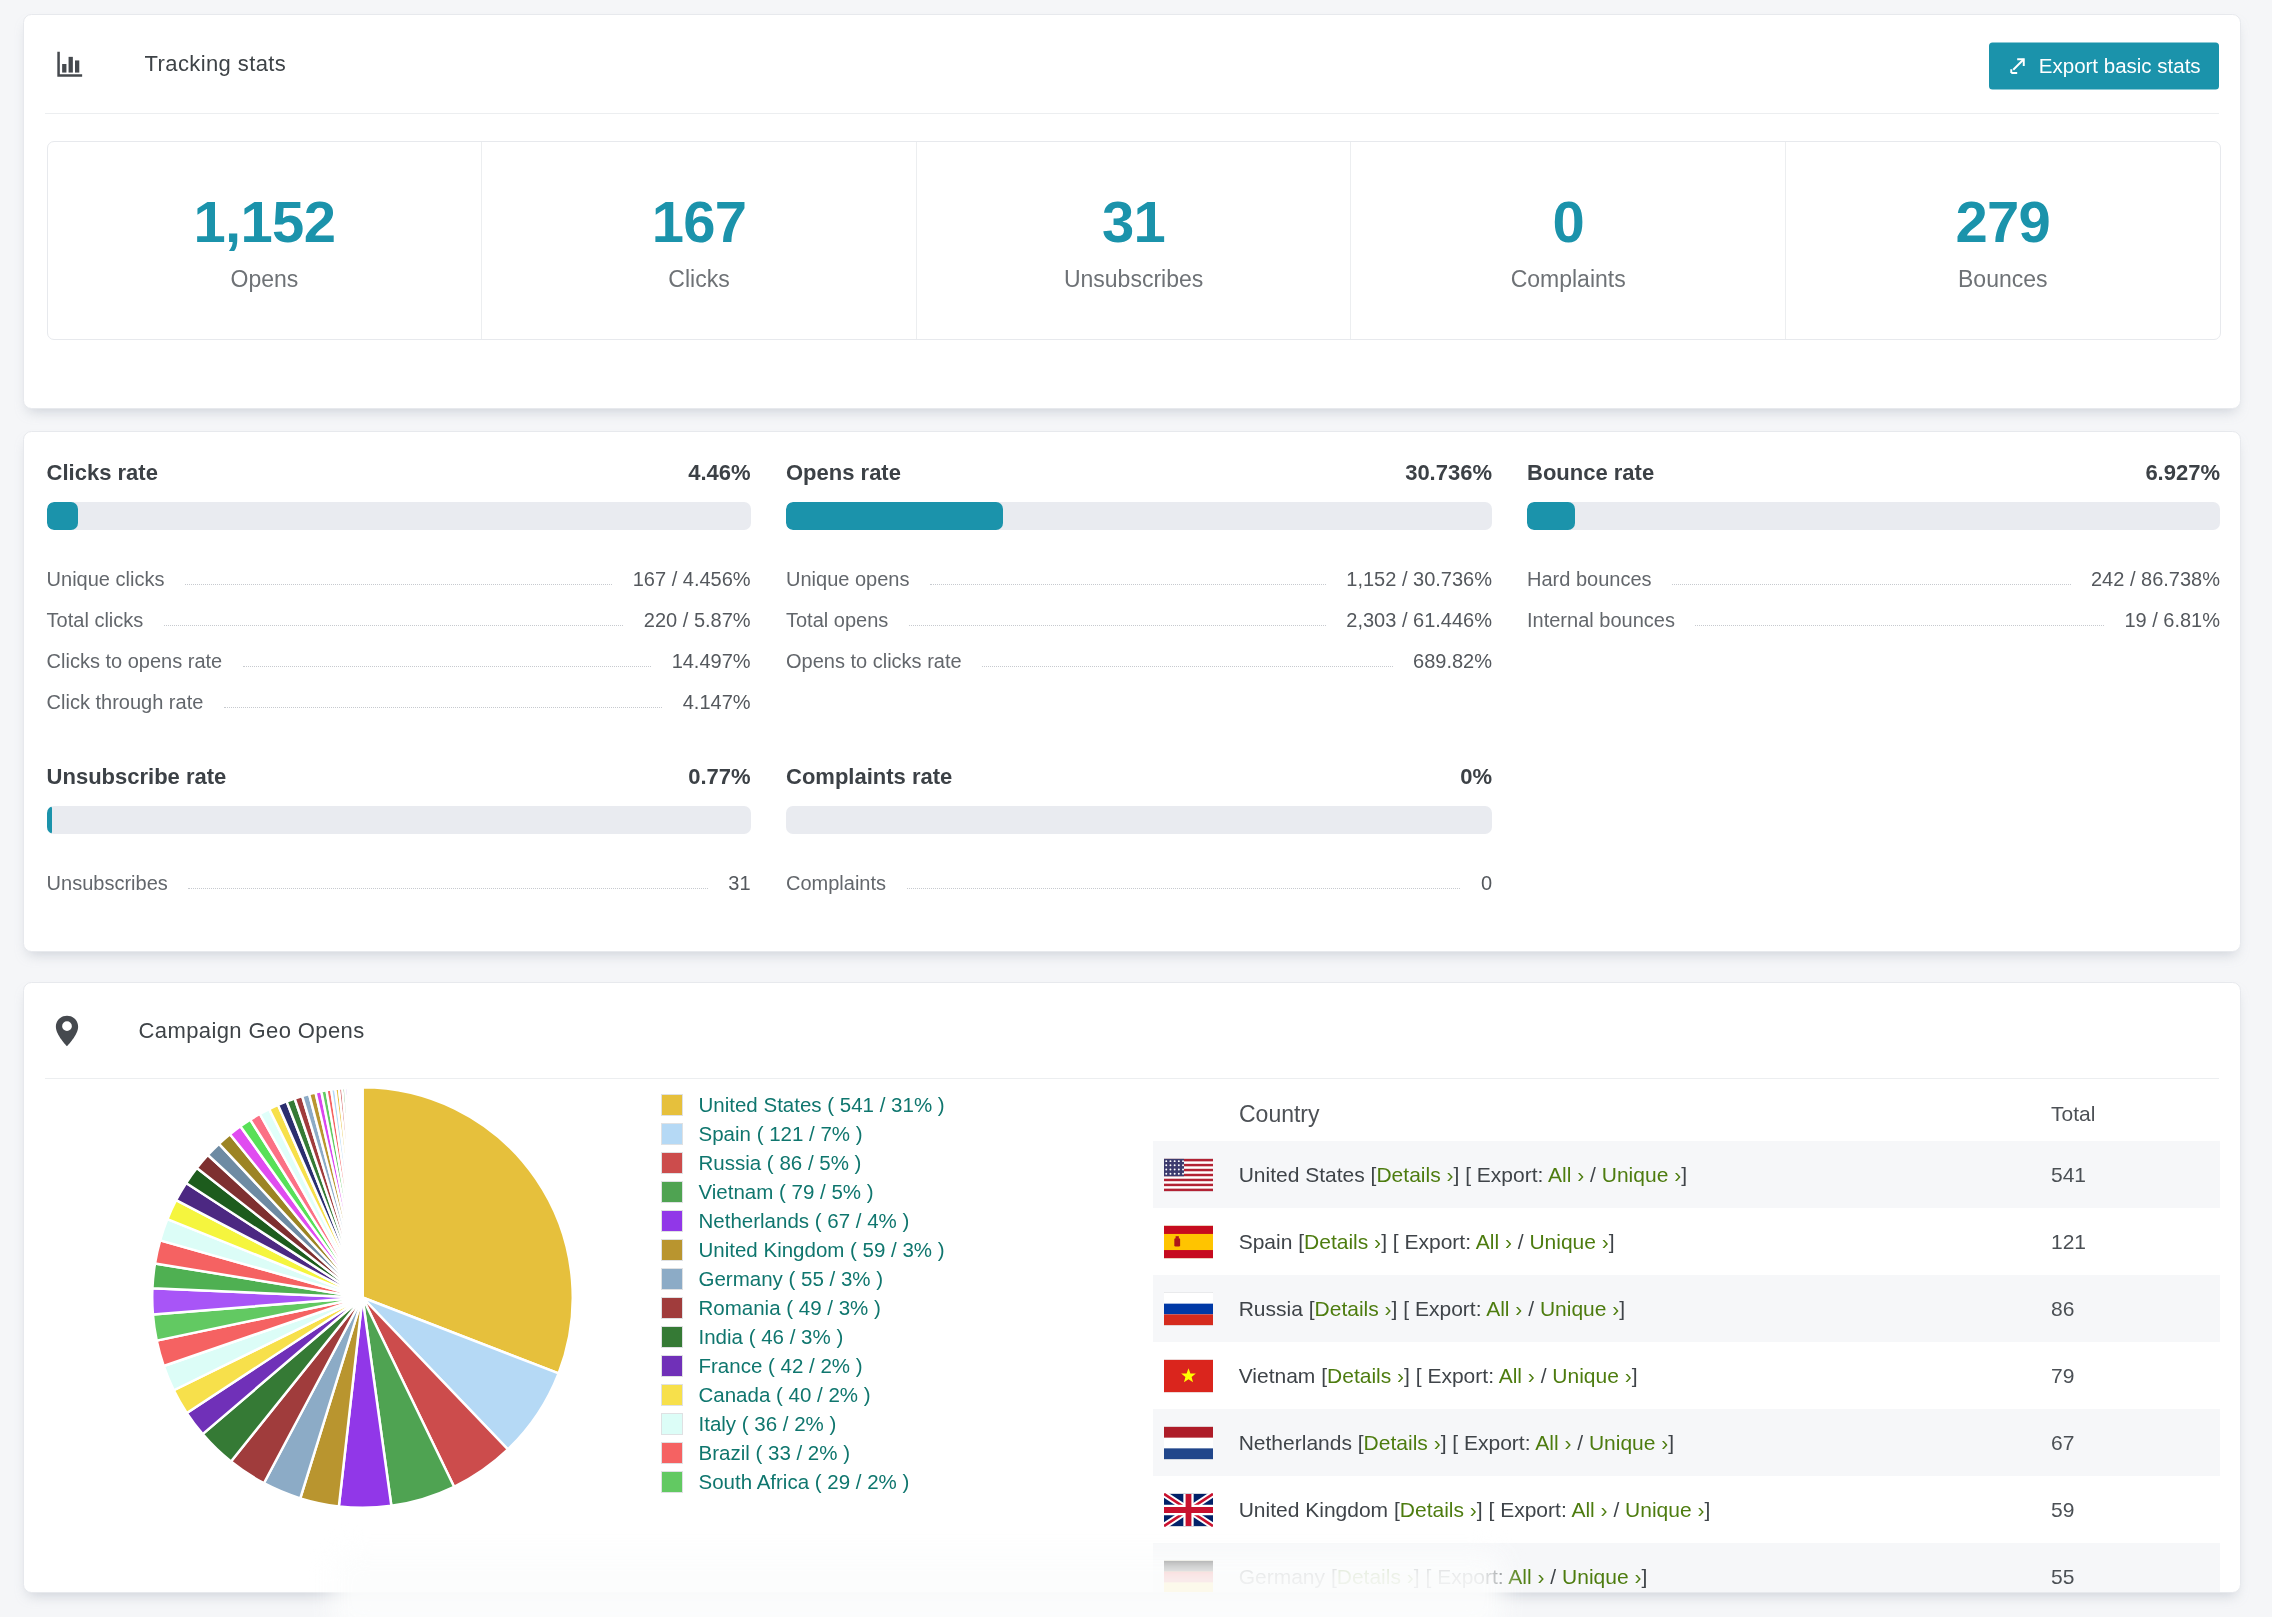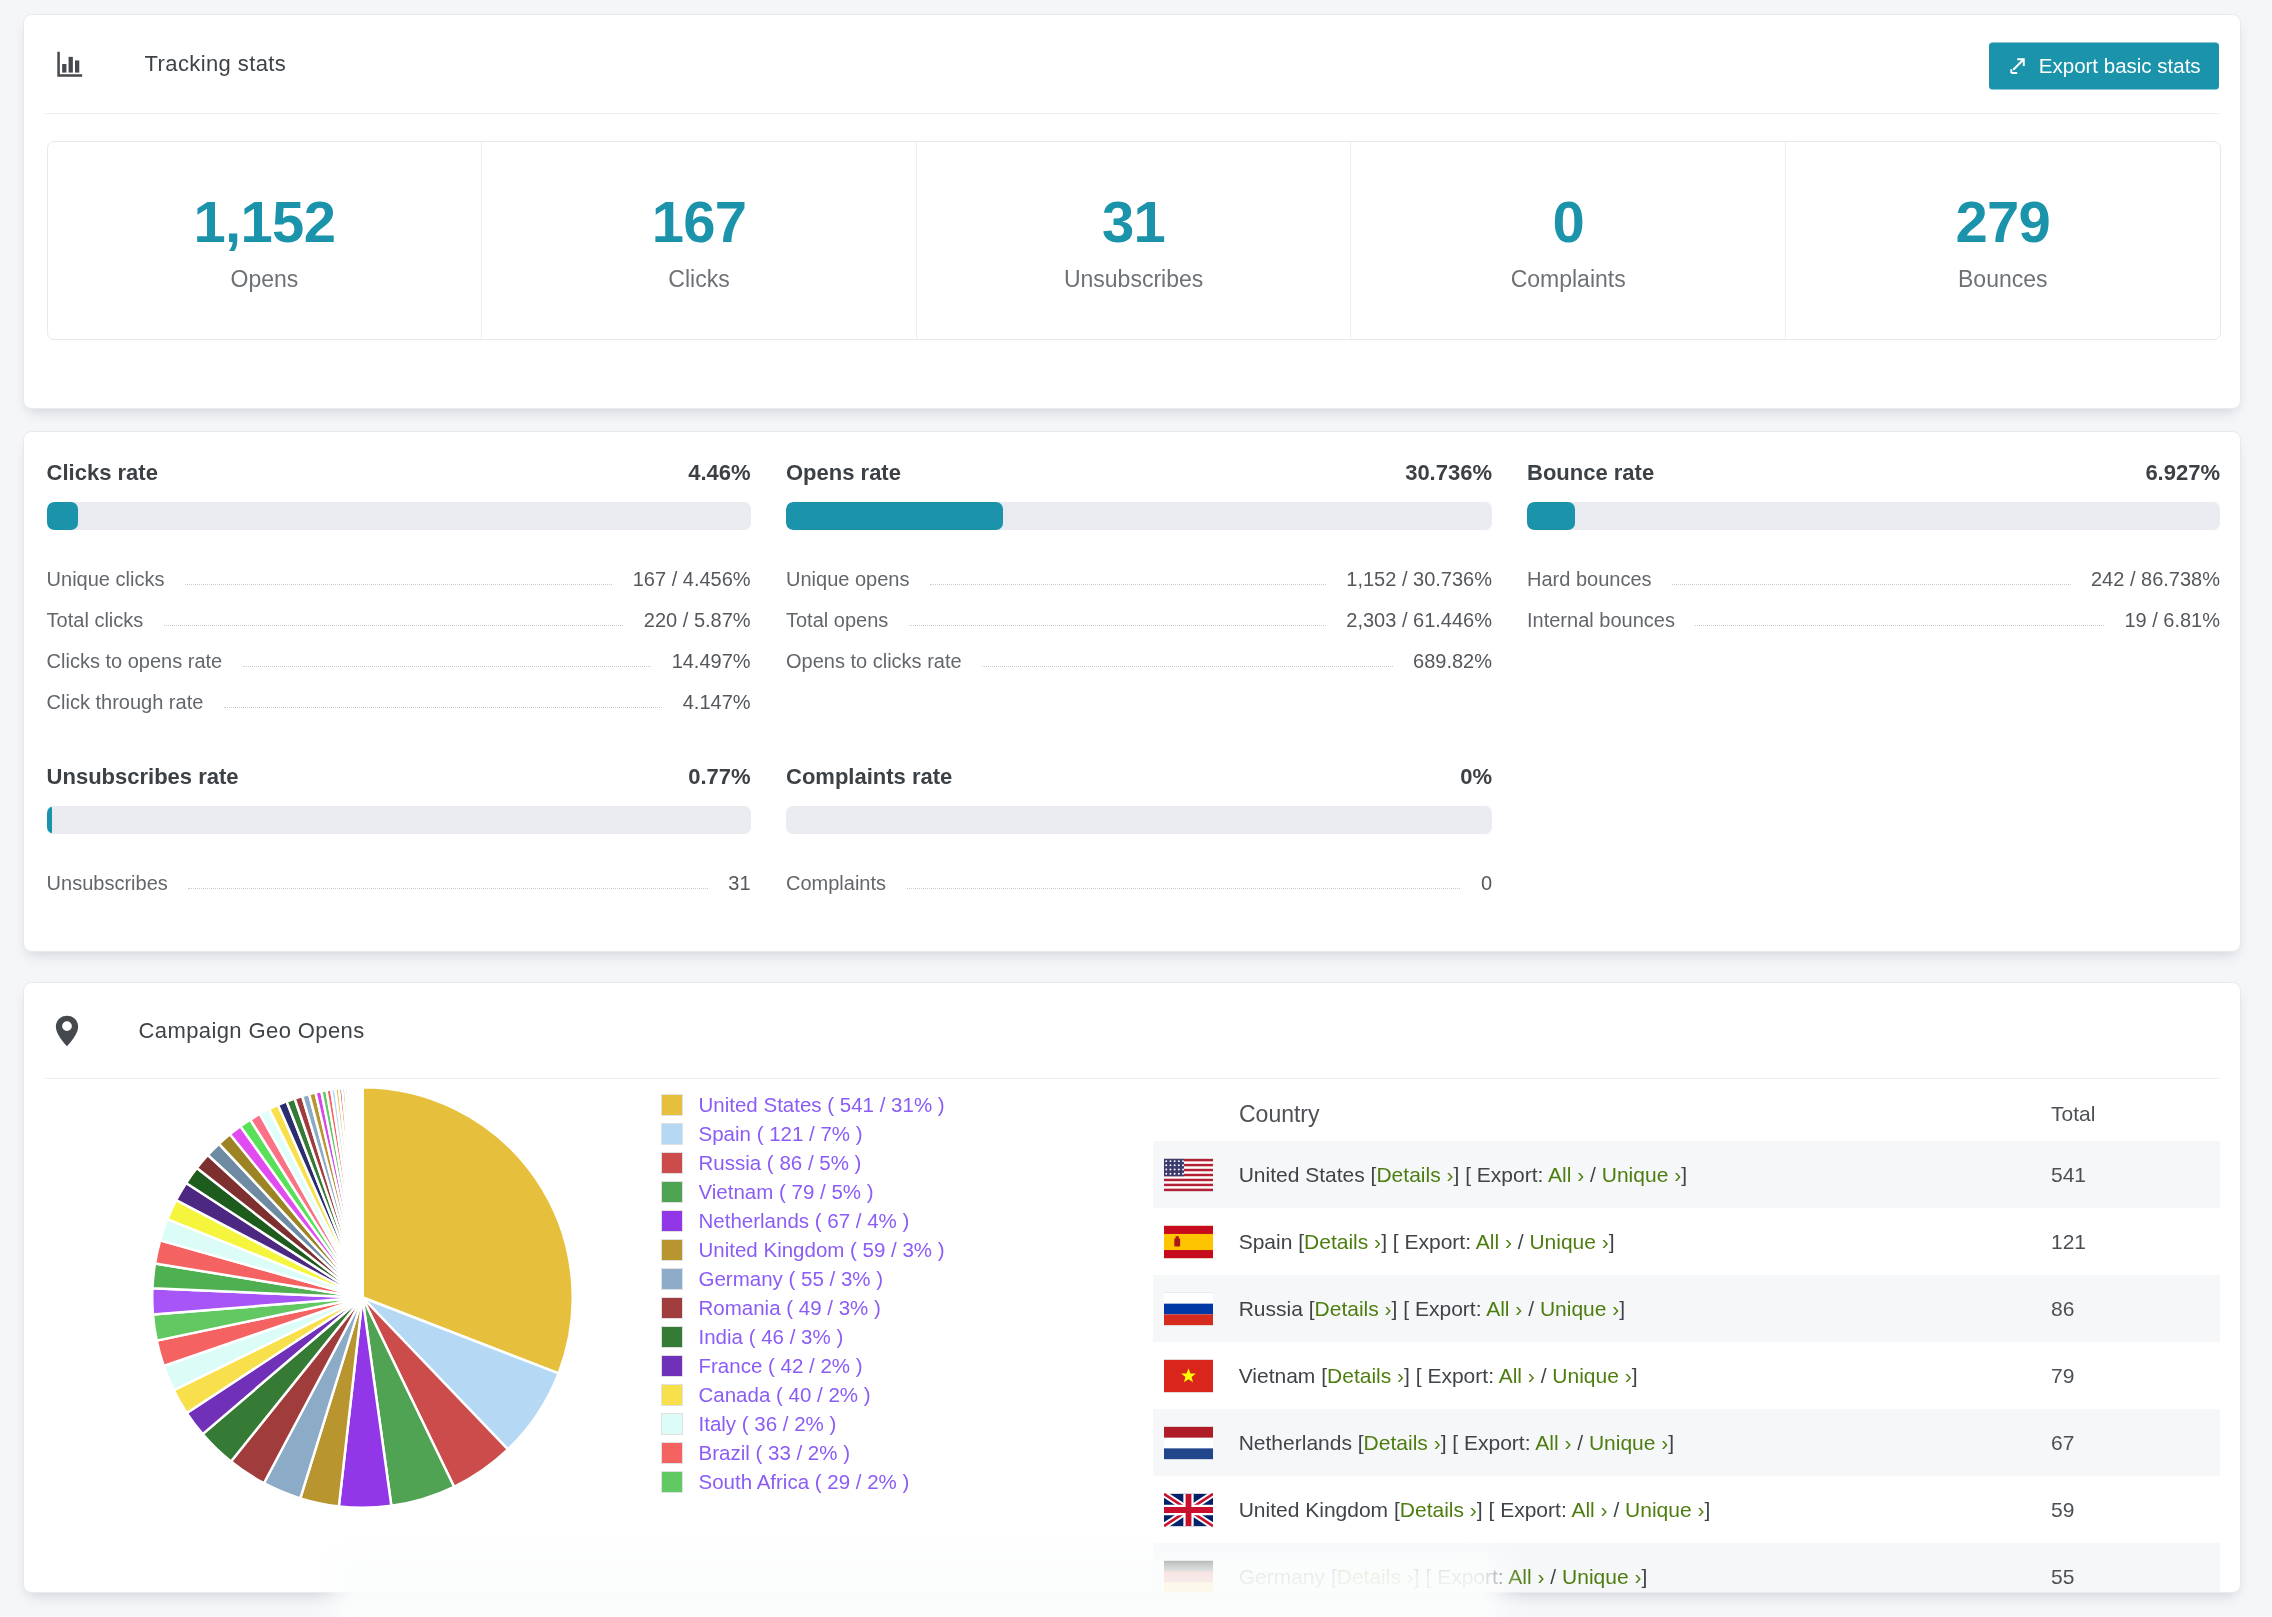--- a/index.html
+++ b/index.html
@@ -37,21 +37,21 @@
   ul.rate-rows li { display:flex; align-items:flex-end; height:41px; font-size:20px;gap:12px; }
   .row-label { color:#63676c; white-space:nowrap; padding-bottom:4.2px; }
   .leader { flex:1 1 auto; border-bottom:1.4px dotted #c7cacf; margin:0 8.5px 10px 8.5px; }
   .row-value { color:#54585d; white-space:nowrap; padding-bottom:4.2px; }
 
   
   #pie-svg { position:absolute; left:124px; top:100px; }
   .legend { position:absolute; left:637px; top:107px; list-style:none; }
   .legend li { height:29px; display:flex; align-items:center; gap:15.5px; }
   .swatch { width:22px; height:22px; border:1.4px solid #dfe1e3; flex:0 0 auto; }
-  .legend-label { font-size:20.5px; color:#8b5cf6; white-space:nowrap; }
+  .legend-label { font-size:20.5px; color:#0f766e; white-space:nowrap; }
 
   .geo-table { position:absolute; left:1129px; top:104px; width:1067px; }
   .geo-thead { height:54px; display:flex; align-items:center; position:relative; }
   .geo-thead .country-h { margin-left:86px; font-size:23px; color:#4d5156; }
   .geo-thead .total-h { position:absolute; left:898px; font-size:21px; color:#4d5156; }
   .geo-row { height:67px; display:flex; align-items:center; position:relative; padding-left:11.3px; }
   .geo-row.striped { background:#f6f7f9; }
   .flag { width:49px; height:34px; flex:0 0 auto; box-shadow:inset 0 0 0 0.7px rgba(0,0,0,.08); }
   .flag svg { display:block; width:100%; height:100%; }
   .row-text { margin-left:25.4px; font-size:21px; color:#3f4449; white-space:nowrap; }
@@ -187,21 +187,21 @@
   </li>
           <li>
     <span class="row-label">Internal bounces</span>
     <span class="leader"></span>
     <span class="row-value">19 / 6.81%</span>
   </li>
         </ul>
   </section>
       <section class="rate-block" style="left: 22.6px; top: 332px; width: 704px;">
     <div class="rate-head">
-      <span class="rate-title">Unsubscribes rate</span>
+      <span class="rate-title">Unsubscribe rate</span>
       <span class="rate-value">0.77%</span>
     </div>
     <div class="bar">
       <div class="bar-fill" style="width: 0.77%;"></div>
     </div>
     <ul class="rate-rows">
           <li>
     <span class="row-label">Unsubscribes</span>
     <span class="leader"></span>
     <span class="row-value">31</span>

